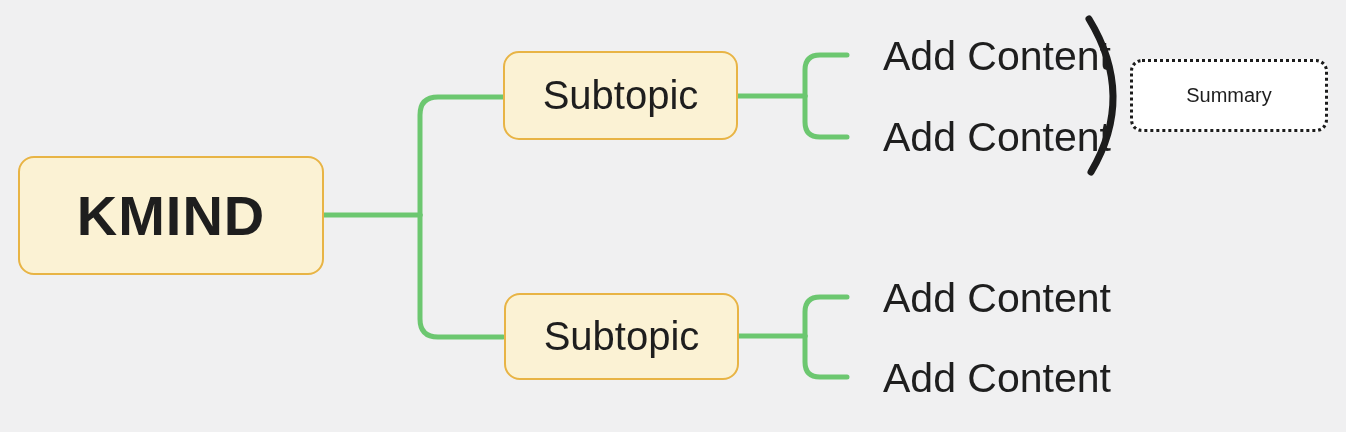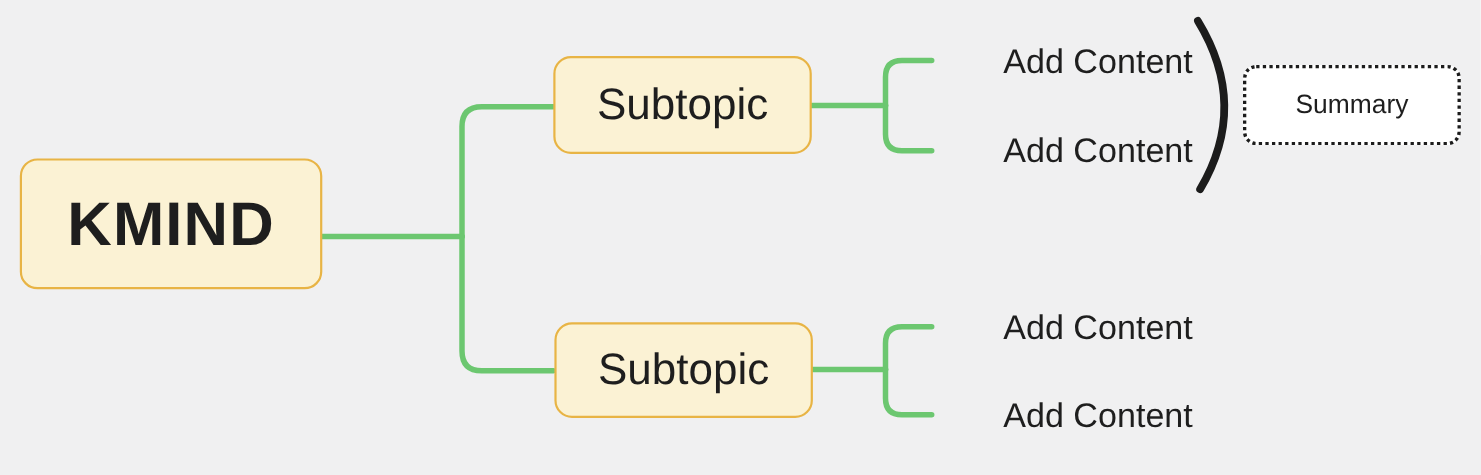--- a/index.html
+++ b/index.html
@@ -41,52 +41,51 @@
     align-items: center;
     justify-content: center;
     background: var(--node-fill, #FBF2D4);
     border: 2.5px solid var(--node-border, #E8B445);
     border-radius: 16px;
     color: var(--text-dark, #1E1E1E);
     cursor: pointer;
     text-align: right;
   }
   .node-root {
-    left: 18px; top: 144px; width: 275px; height: 119px;
+    left: 18px; top: 156px; width: 306px; height: 119px;
     font-size: 56px;
     font-weight: 700;
     letter-spacing: 1px;
   }
   .node-sub1 { left: 503px; top: 51px;  width: 235px; height: 89px; font-size: 40px; }
   .node-sub2 { left: 504px; top: 293px; width: 235px; height: 87px; font-size: 40px; }
   .leaf-label {
     position: absolute;
     left: 883px;
     transform: translateY(-50%);
-    font-size: 31px;
+    font-size: 41px;
     color: var(--text-dark, #1E1E1E);
     white-space: nowrap;
     cursor: pointer;
-    margin-left: 29px;
   }
   .leaf-1 { top: 56px; }
   .leaf-2 { top: 137px; }
   .leaf-3 { top: 298px; }
   .leaf-4 { top: 378px; }
   .node-summary {
     position: absolute;
     left: 1130px; top: 59px; width: 198px; height: 73px;
     box-sizing: border-box;
     display: flex;
     align-items: center;
     justify-content: center;
     background: var(--summary-fill, #FFFFFF);
     border: 3px dotted var(--brace-color, #1C1C1C);
     border-radius: 12px;
-    font-size: 24px;
+    font-size: 20px;
     color: var(--text-dark, #1E1E1E);
     cursor: pointer;
   }
 </style>
 </head>
 <body style="--canvas-bg: #F0F0F1; --node-fill: #FBF2D4; --node-border: #E8B445; --edge-green: #6CC770; --brace-color: #1C1C1C; --summary-fill: #FFFFFF; --text-dark: #1E1E1E;">
 
 <div class="canvas">
 
   <svg class="edges" viewBox="0 0 1346 432" aria-hidden="true">

